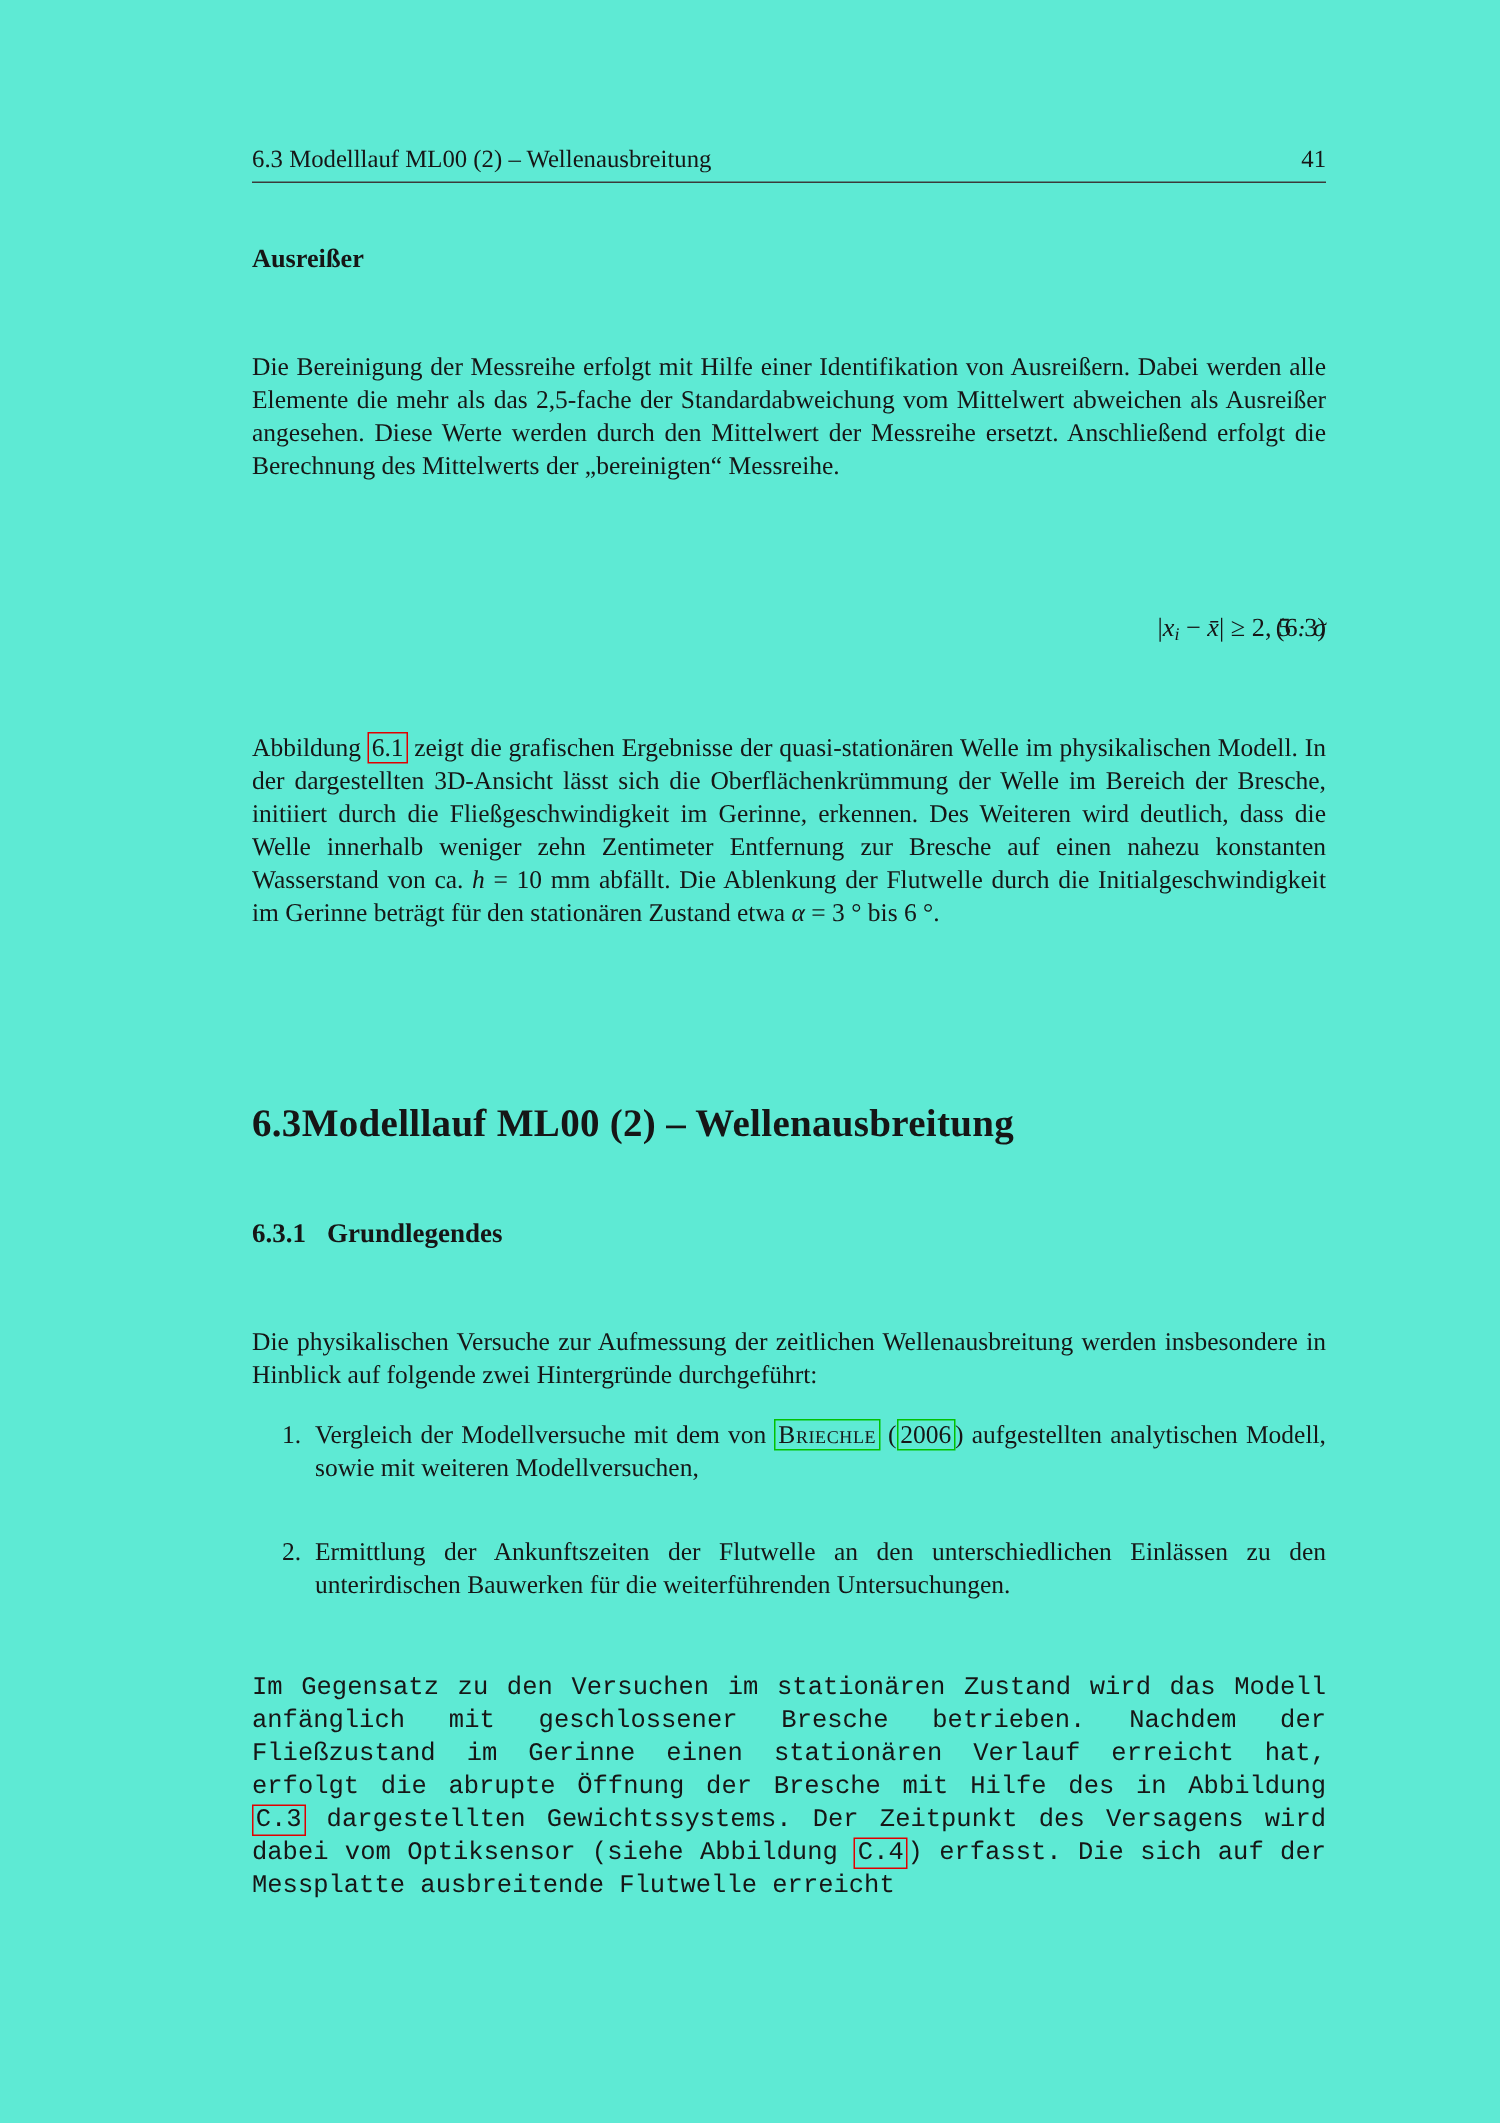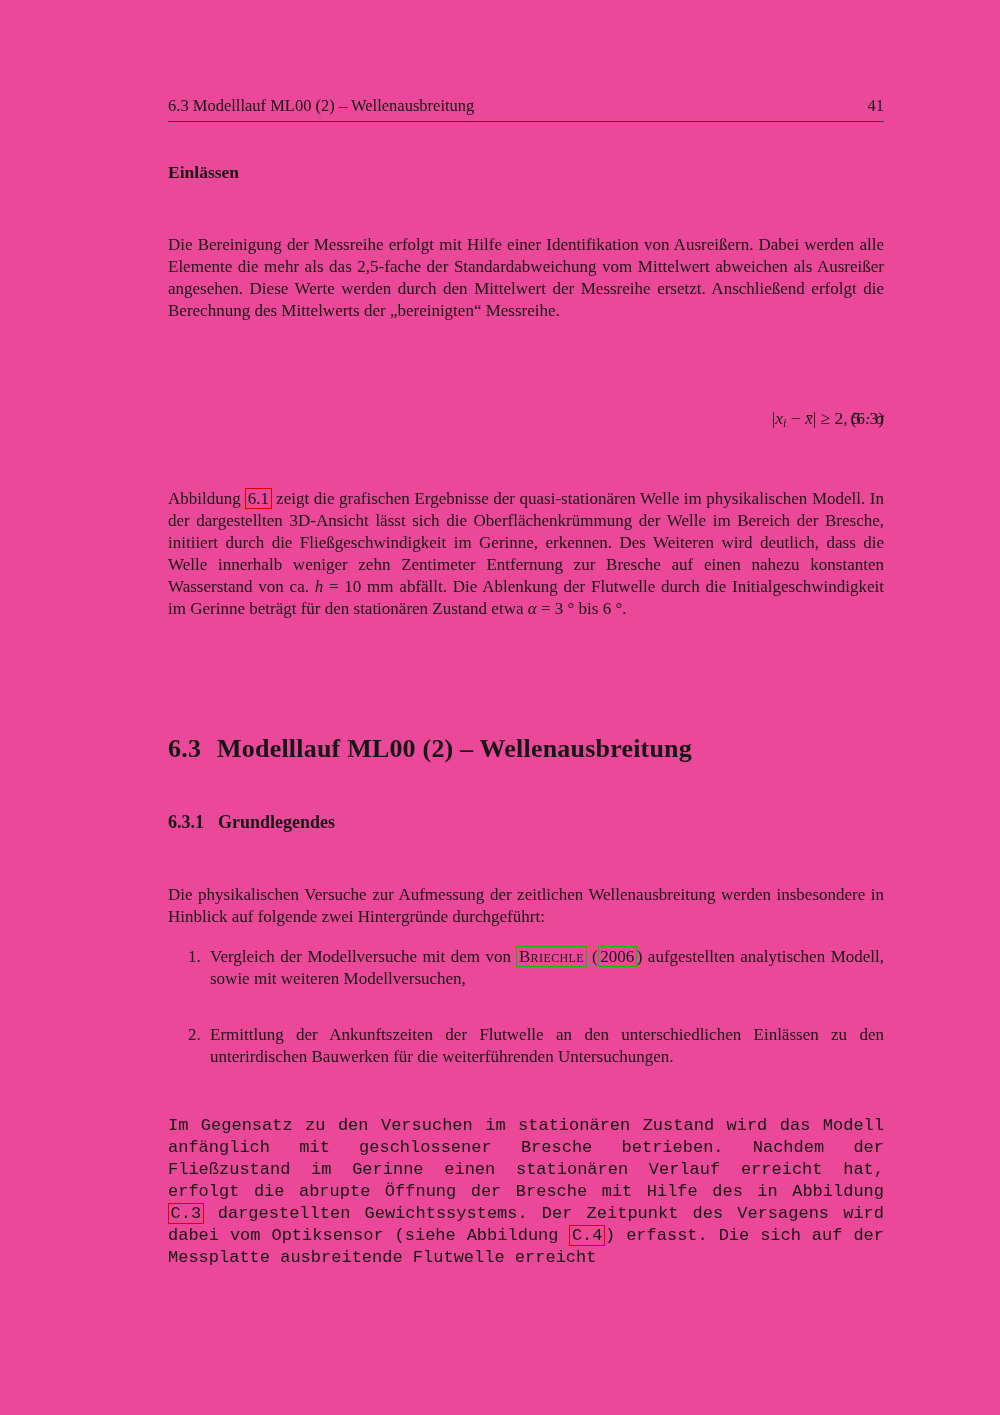--- a/index.html
+++ b/index.html
@@ -1,20 +1,20 @@
 <!DOCTYPE html>
 <html><head>
 <meta charset="utf-8">
 <style>
   html, body { margin: 0; padding: 0; background: #ffffff; }
   .page {
     position: relative;
     width: 1000px;
     height: 1415px;
-    background: #ec4899;
+    background: #5eead4;
     font-family: "Liberation Serif", "DejaVu Serif", serif;
     color: #161616;
     overflow: hidden;
   }
   .block {
     position: absolute;
     left: 168px;
     width: 716px;
   }
   .running-header {
@@ -53,21 +53,21 @@
     right: 0;
     top: 0;
   }
   .p-abbildung  { top: 471px; }
   .section-heading {
     top: 734px;
     font-size: 26px;
     font-weight: bold;
     letter-spacing: 0.2px;
   }
-  .section-heading .sec-num { margin-right: 16px; }
+  .section-heading .sec-num { }
   .subsection-heading {
     top: 812px;
     font-size: 18px;
     font-weight: bold;
   }
   .subsection-heading .sec-num { margin-right: 14px; }
   .p-versuche   { top: 867px; }
   .list-item {
     padding-left: 42px;
     box-sizing: border-box;
@@ -91,21 +91,21 @@
 </head>
 <body>
 
 <div class="page">
 
   <div class="block running-header">
     <span>6.3 Modelllauf ML00 (2) – Wellenausbreitung</span>
     <span>41</span>
   </div>
 
-  <div class="block h-paragraph">Einlässen</div>
+  <div class="block h-paragraph">Ausreißer</div>
 
   <p class="block para p-bereinigung">Die Bereinigung der Messreihe erfolgt mit Hilfe einer Identifikation von Ausreißern. Dabei werden alle Elemente die mehr als das 2,5-fache der Standardabweichung vom Mittelwert abweichen als Ausreißer angesehen. Diese Werte werden durch den Mittelwert der Messreihe ersetzt. Anschließend erfolgt die Berechnung des Mittelwerts der „bereinigten“ Messreihe.</p>
 
 
   <div class="block equation">
     <span class="eq-body"><span>|</span><span class="seg-i">x</span><span class="seg-sub">i</span><span> − </span><span class="seg-i">x̄</span><span>| ≥ 2, 5 · </span><span class="seg-i">σ</span></span>
     <span class="eq-num">(6.3)</span>
   </div>
 
   <p class="block para p-abbildung"><span>Abbildung </span><span class="seg-red">6.1</span><span> zeigt die grafischen Ergebnisse der quasi-stationären Welle im physikalischen Modell. In der dargestellten 3D-Ansicht lässt sich die Oberflächenkrümmung der Welle im Bereich der Bresche, initiiert durch die Fließgeschwindigkeit im Gerinne, erkennen. Des Weiteren wird deutlich, dass die Welle innerhalb weniger zehn Zentimeter Entfernung zur Bresche auf einen nahezu konstanten Wasserstand von ca. </span><span class="seg-i">h</span><span> = 10 mm abfällt. Die Ablenkung der Flutwelle durch die Initialgeschwindigkeit im Gerinne beträgt für den stationären Zustand etwa </span><span class="seg-i">α</span><span> = 3 ° bis 6 °.</span></p>

